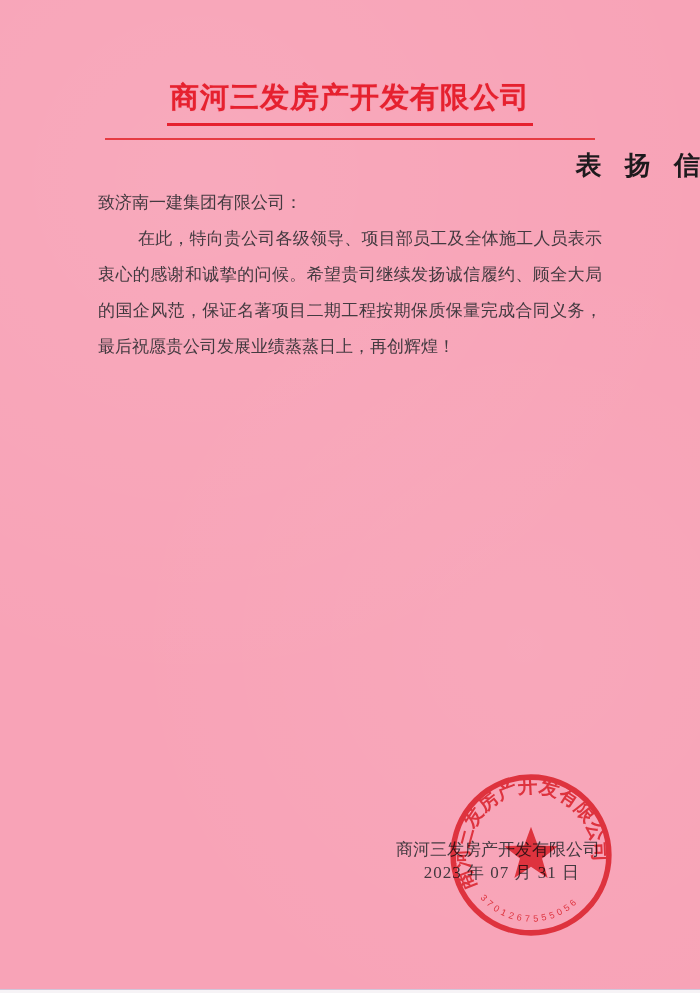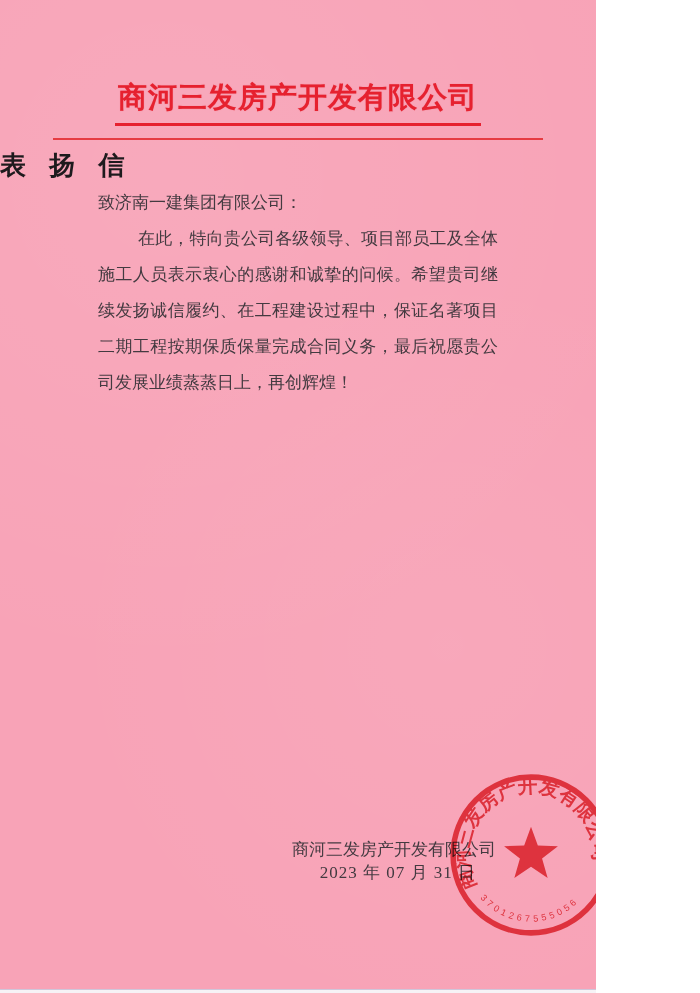--- a/index.html
+++ b/index.html
@@ -7,21 +7,21 @@
     --accent-red:#e6212f;
     --rule-red:#e63b42;
     --ink:#433a40;
     --seal-red:#e23a42;
   }
   *{margin:0;padding:0;box-sizing:border-box;}
   html,body{width:700px;}
   body{font-family:"Liberation Serif","DejaVu Serif",serif;}
   .page{
     position:relative;
-    width:596px;height:993px;
+    width:700px;height:993px;
     overflow:hidden;
     background:
       radial-gradient(circle at 28% 18%, rgba(255,255,255,0.07), transparent 55%),
       radial-gradient(circle at 75% 65%, rgba(255,255,255,0.05), transparent 50%),
       var(--paper-pink);
     color:var(--ink);
   }
   .letterhead{
     padding-top:78px;
     text-align:center;
@@ -37,21 +37,21 @@
     padding:0 3px 5px 3px;
     text-shadow:0 0 1px rgba(230,33,47,0.35);
   }
   .red-rule{
     width:490px;height:2px;
     margin:12px auto 0 auto;
     background:var(--rule-red);
   }
   .letter-title{
     margin-top:8px;
-    text-align:left;
+    text-align:right;
     font-family:"Liberation Sans","DejaVu Sans",sans-serif;
     font-weight:bold;
     font-size:26px;
     word-spacing:16px;
     color:#1d1a1d;
   }
   .content{
     margin:2px 98px 0 98px;
     font-size:17px;
     line-height:36px;
@@ -110,21 +110,21 @@
   <div class="letterhead">
     <span class="company-title">商河三发房产开发有限公司</span>
   </div>
 
   <div class="red-rule"></div>
 
   <h1 class="letter-title">表 扬 信</h1>
 
   <div class="content">
     <p class="salutation">致济南一建集团有限公司：</p>
-    <p class="para">在此，特向贵公司各级领导、项目部员工及全体施工人员表示衷心的感谢和诚挚的问候。希望贵司继续发扬诚信履约、在工程建设过程中，保证名著项目二期工程按期保质保量完成合同义务，最后祝愿贵公司发展业绩蒸蒸日上，再创辉煌！</p>
+    <p class="para">在此，特向贵公司各级领导、项目部员工及全体施工人员表示衷心的感谢和诚挚的问候。希望贵司继续发扬诚信履约、顾全大局的国企风范，保证名著项目二期工程按期保质保量完成合同义务，最后祝愿贵公司发展业绩蒸蒸日上，再创辉煌！</p>
   </div>
 
   <div class="signature-block">
     <div class="sig-company">商河三发房产开发有限公司</div>
     <div class="sig-date">2023 年 07 月 31 日</div>
   </div>
 
   <div class="seal">
     <svg viewBox="0 0 176 176" width="178" height="178" aria-hidden="true">
       <circle class="seal-ring" cx="88" cy="88" r="77" fill="none" stroke-width="5.5"></circle>

